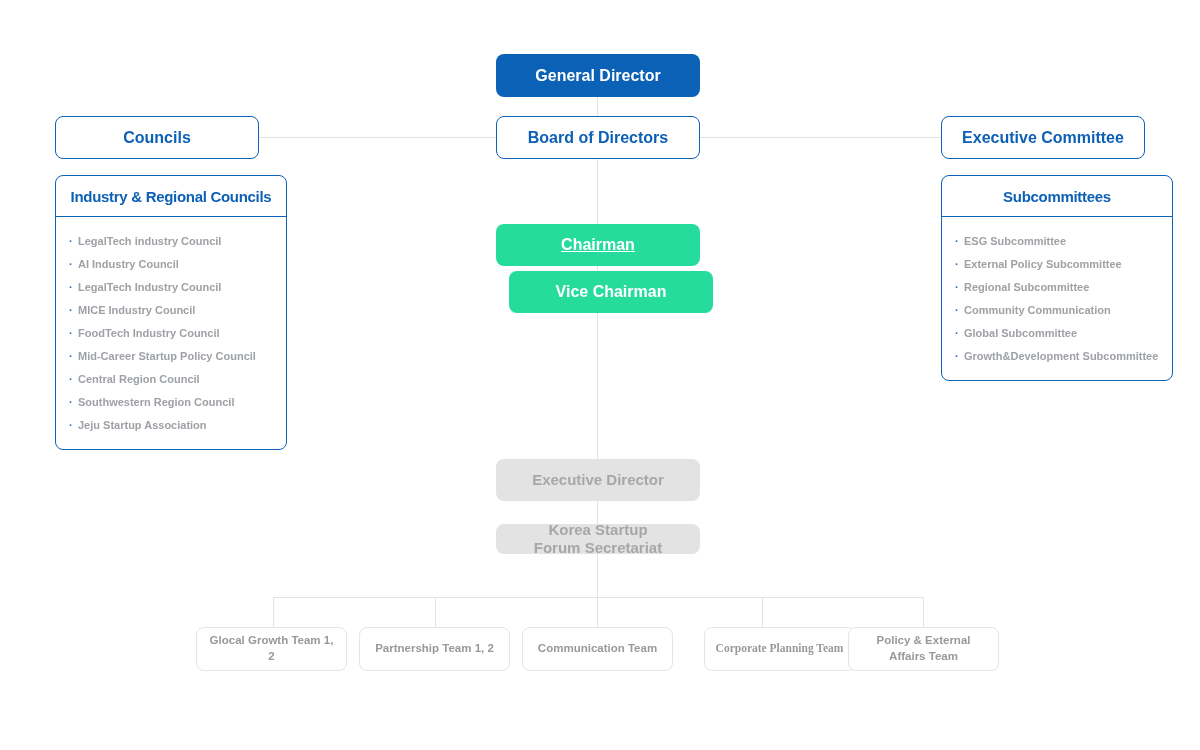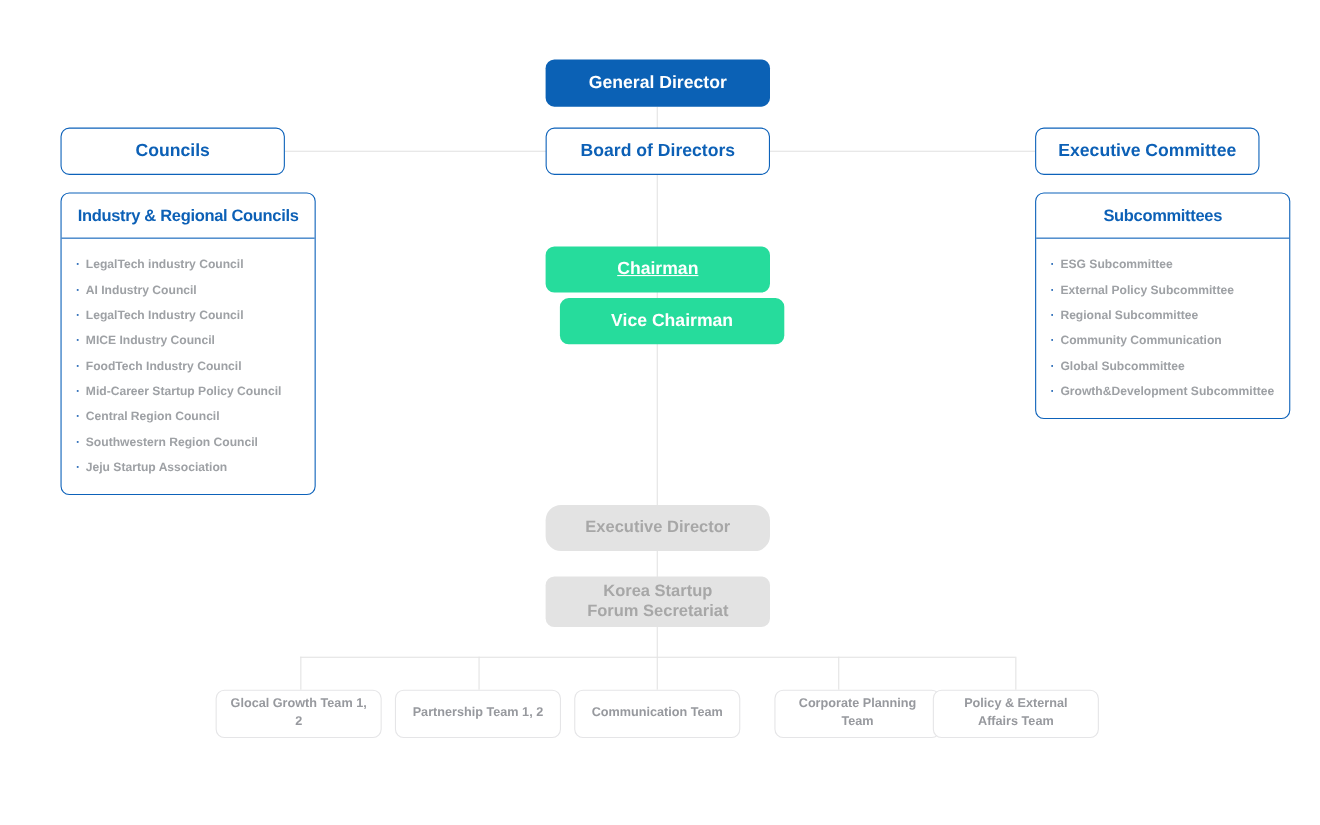--- a/index.html
+++ b/index.html
@@ -30,21 +30,21 @@
     text-align: center;
     font-weight: bold;
     font-size: 16px;
     z-index: 2;
     line-height: 1.2;
   }
   .node.blue-fill   { background: #0b61b5; color: #ffffff; }
   .node.blue-border { background: #ffffff; border: 1.5px solid #0d62ba; color: #0c60b6; }
   .node.green-fill  { background: #26dc9c; color: #ffffff; height: 42px; }
   .node.gray-fill   { background: #e3e3e3; color: #a7a7a7; font-size: 15px; height: 42px; }
-  .node.gray-fill.two-line { height: 46px; padding: 4px 28px; }
+  .node.gray-fill.two-line { height: 30px; padding: 4px 28px; }
 
   
   .panel {
     position: absolute;
     width: 232px;
     background: #ffffff;
     border: 1.5px solid #0d62ba;
     border-radius: 8px;
     z-index: 2;
   }
@@ -113,21 +113,21 @@
   <div class="line v" style="left:923px; top:597px; height:30px;"></div>
 
   <div class="node blue-fill" style="left:496px; top:54px;">General Director</div>
 
   <div class="node blue-border" style="left:496px; top:116px;">Board of Directors</div>
 
   <div class="node green-fill" style="left:496px; top:224px;text-decoration:underline;">Chairman</div>
 
   <div class="node green-fill" style="left:496px; top:271px;margin-left:13px;">Vice Chairman</div>
 
-  <div class="node gray-fill" style="left:496px; top:459px;border-radius:14px;">Executive Director</div>
+  <div class="node gray-fill" style="left:496px; top:459px;">Executive Director</div>
 
   <div class="node gray-fill two-line" style="left:496px; top:524px;">Korea Startup Forum Secretariat</div>
 
   <div class="node blue-border" style="left:55px; top:116px;">Councils</div>
 
   <div class="panel" style="left:55px; top:175px;">
     <div class="panel-header">Industry &amp; Regional Councils</div>
     <ul class="panel-list">
       <li>LegalTech industry Council</li>
       <li>AI Industry Council</li>
@@ -151,16 +151,16 @@
       <li>Regional Subcommittee</li>
       <li>Community Communication</li>
       <li>Global Subcommittee</li>
       <li>Growth&amp;Development Subcommittee</li>
     </ul>
   </div>
 
   <div class="team" style="left:196px;">Glocal Growth Team 1, 2</div>
   <div class="team" style="left:359px;">Partnership Team 1, 2</div>
   <div class="team" style="left:522px;">Communication Team</div>
-  <div class="team" style="left:704px;">Corporate Planning Team</div>
+  <div class="team" style="left:704px;font-family:Liberation Serif, serif;">Corporate Planning Team</div>
   <div class="team" style="left:848px;">Policy &amp; External Affairs Team</div>
 
 </div>
 
 </body></html>

